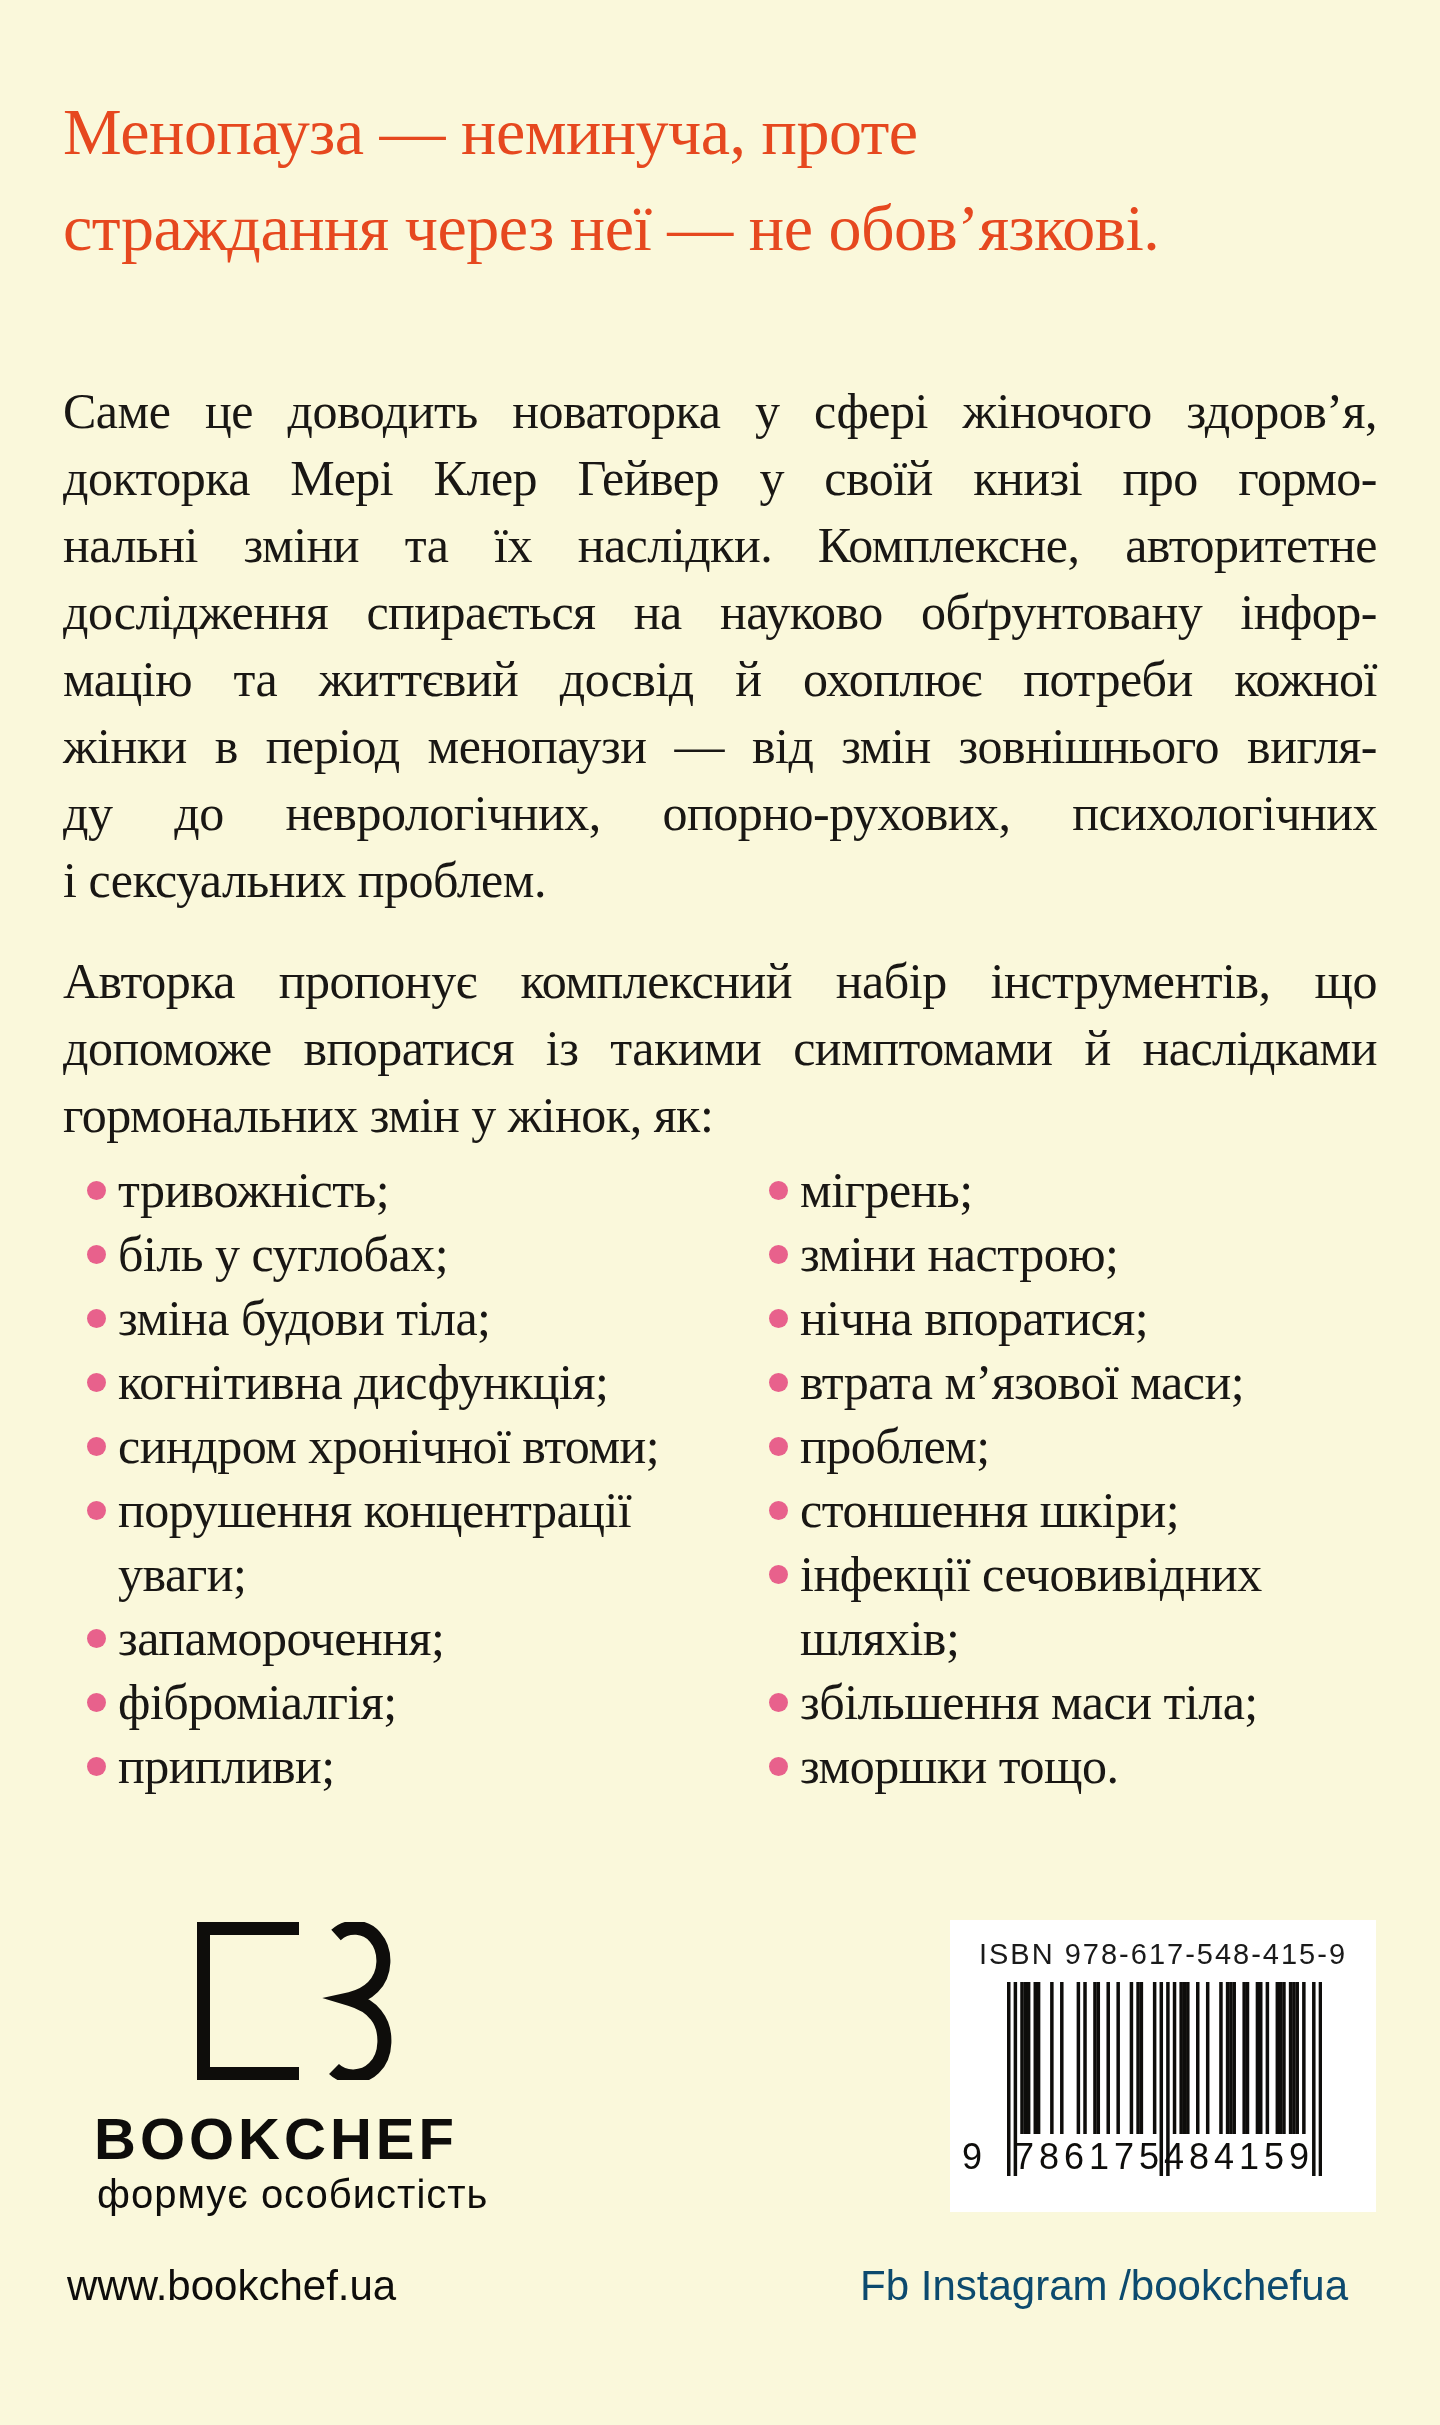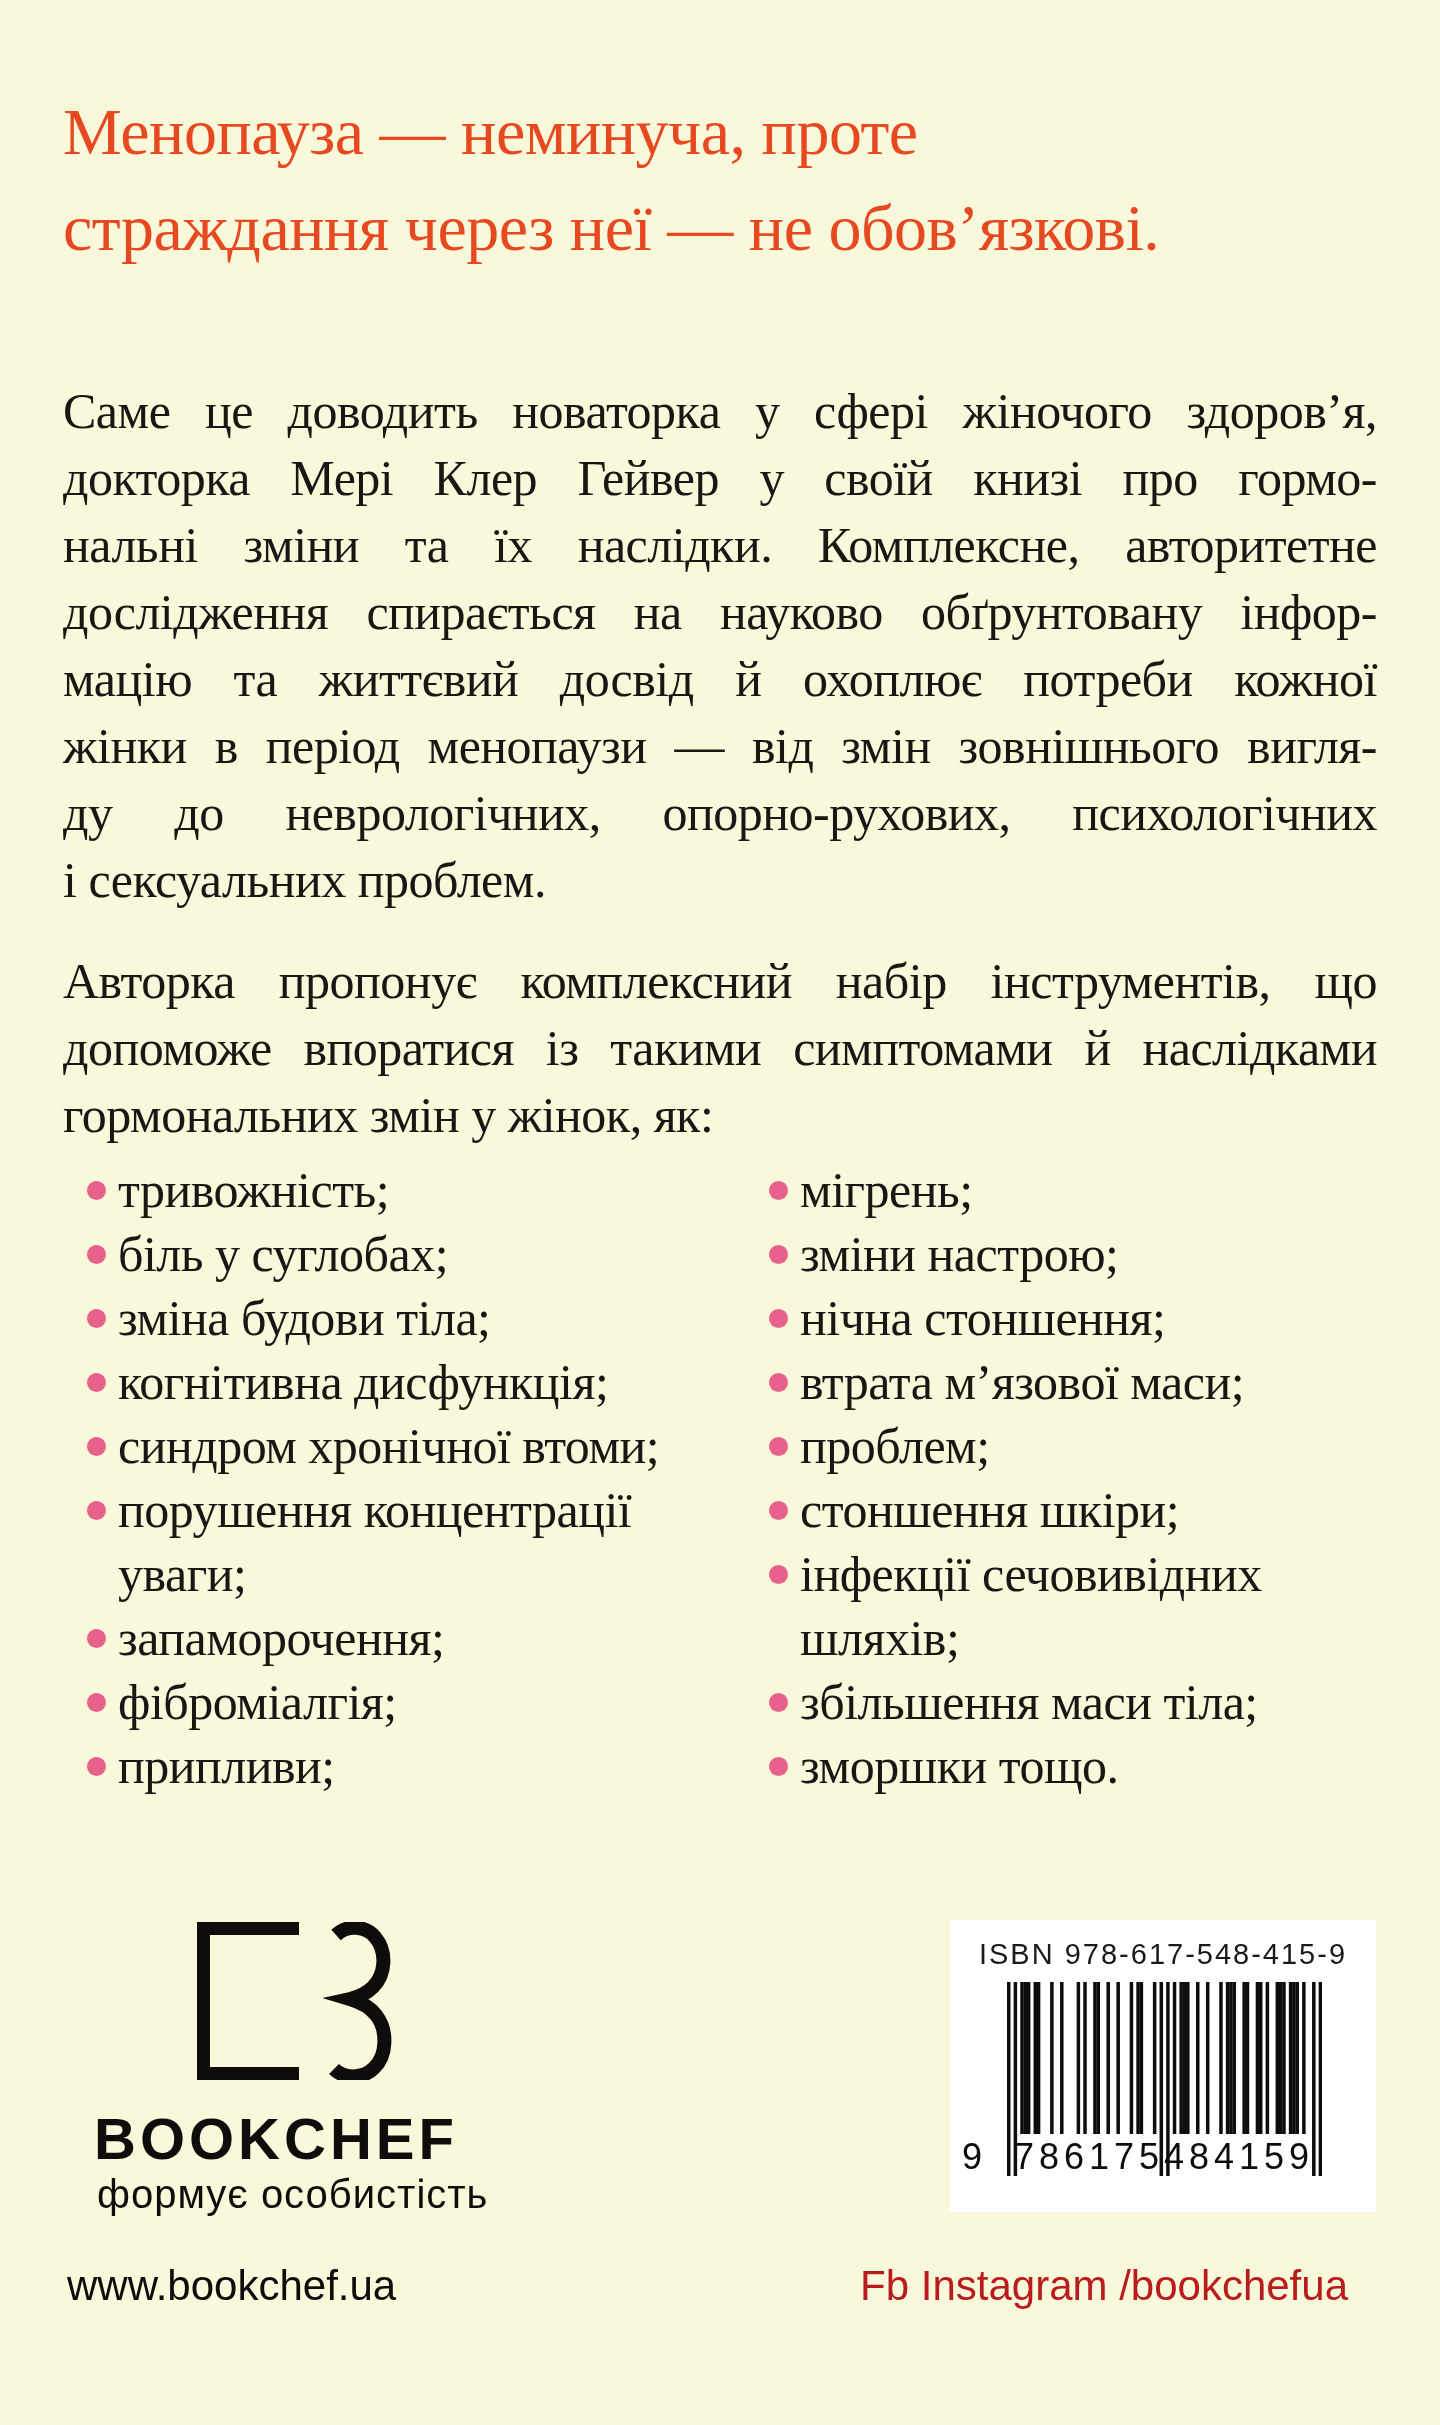--- a/index.html
+++ b/index.html
@@ -45,21 +45,21 @@
   .barcode { position:absolute; left:57px; top:62px; width:315px; height:196px; }
   .bdigit { position:absolute; font-family:"Liberation Sans",sans-serif; font-size:36px; color:#0E0D0B; }
   .d9  { left:12px;  top:216px; }
   .dg1 { left:64px;  top:216px; width:143px; text-align:left; letter-spacing:5px; }
   .dg2 { left:214px; top:216px; width:143px; text-align:center; letter-spacing:5px; }
 
   
   .website { position:absolute; left:67px; top:2262px; font-family:"Liberation Sans",sans-serif;
              font-size:42px; color:#0E0D0B; }
   .social  { position:absolute; right:92px; top:2262px; font-family:"Liberation Sans",sans-serif;
-             font-size:42px; color:#b91c1c; }
+             font-size:42px; color:#0c4a6e; }
 </style>
 </head>
 <body>
 
 <div class="cover">
 
   <header class="tagline">
       <div class="bline">Менопауза — неминуча, проте</div>
       <div class="bline last">страждання через неї — не обов’язкові.</div>
     </header>
@@ -89,21 +89,21 @@
         <li><span class="dot"></span><span>когнітивна дисфункція;</span></li>
         <li><span class="dot"></span><span>синдром хронічної втоми;</span></li>
         <li><span class="dot"></span><span>порушення концентрації уваги;</span></li>
         <li><span class="dot"></span><span>запаморочення;</span></li>
         <li><span class="dot"></span><span>фіброміалгія;</span></li>
         <li><span class="dot"></span><span>припливи;</span></li>
       </ul>
     <ul class="col right">
         <li><span class="dot"></span><span>мігрень;</span></li>
         <li><span class="dot"></span><span>зміни настрою;</span></li>
-        <li><span class="dot"></span><span>нічна стоншення;</span></li>
+        <li><span class="dot"></span><span>нічна впоратися;</span></li>
         <li><span class="dot"></span><span>втрата м’язової маси;</span></li>
         <li><span class="dot"></span><span>проблем;</span></li>
         <li><span class="dot"></span><span>стоншення шкіри;</span></li>
         <li><span class="dot"></span><span>інфекції сечовивідних шляхів;</span></li>
         <li><span class="dot"></span><span>збільшення маси тіла;</span></li>
         <li><span class="dot"></span><span>зморшки тощо.</span></li>
       </ul>
   </section>
 
   <svg class="logo-mark" viewBox="0 0 195 158" aria-hidden="true">

